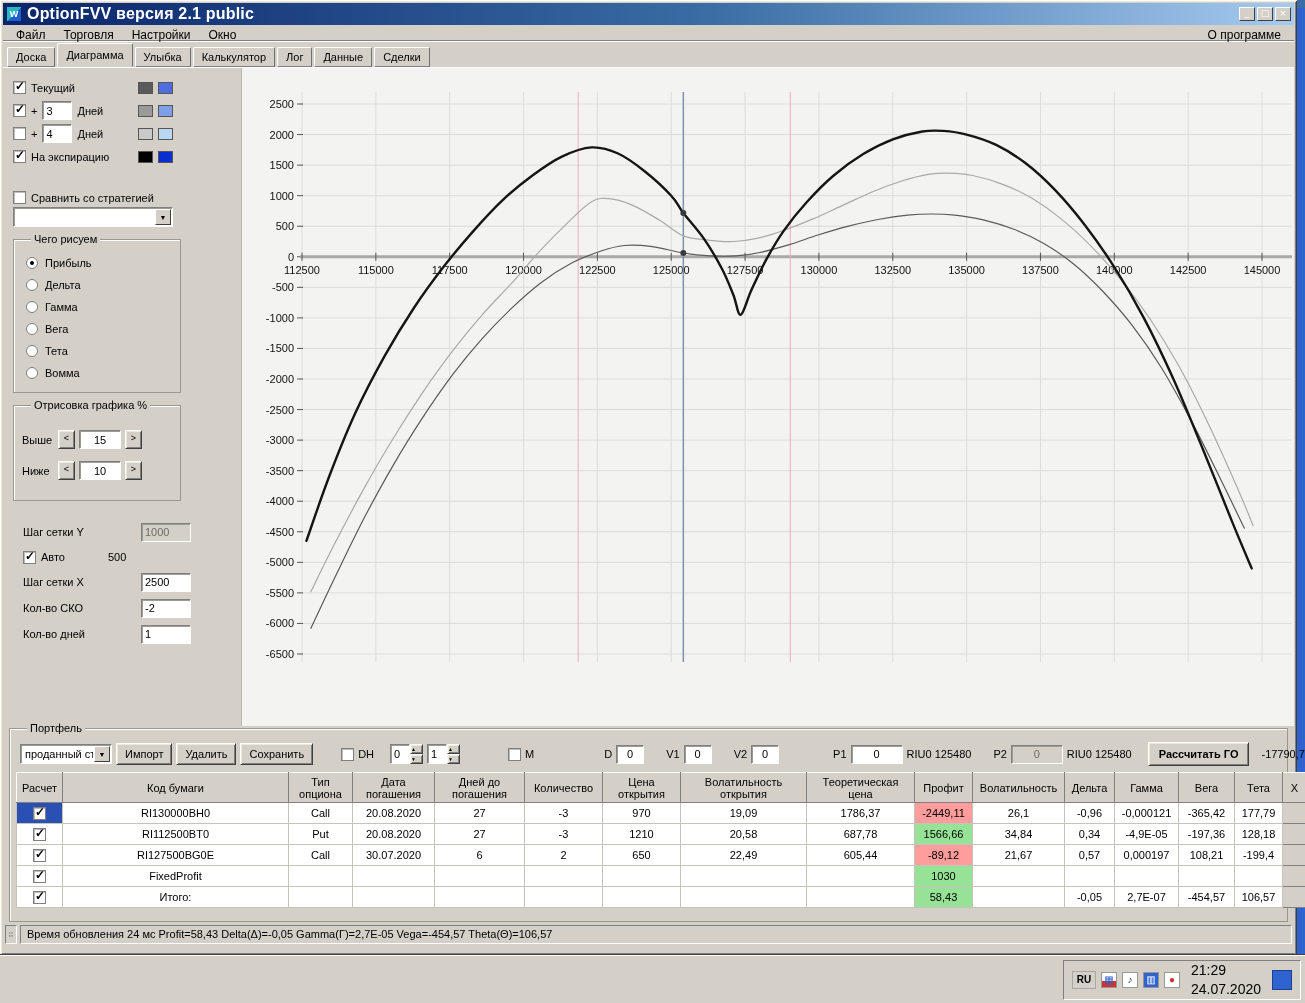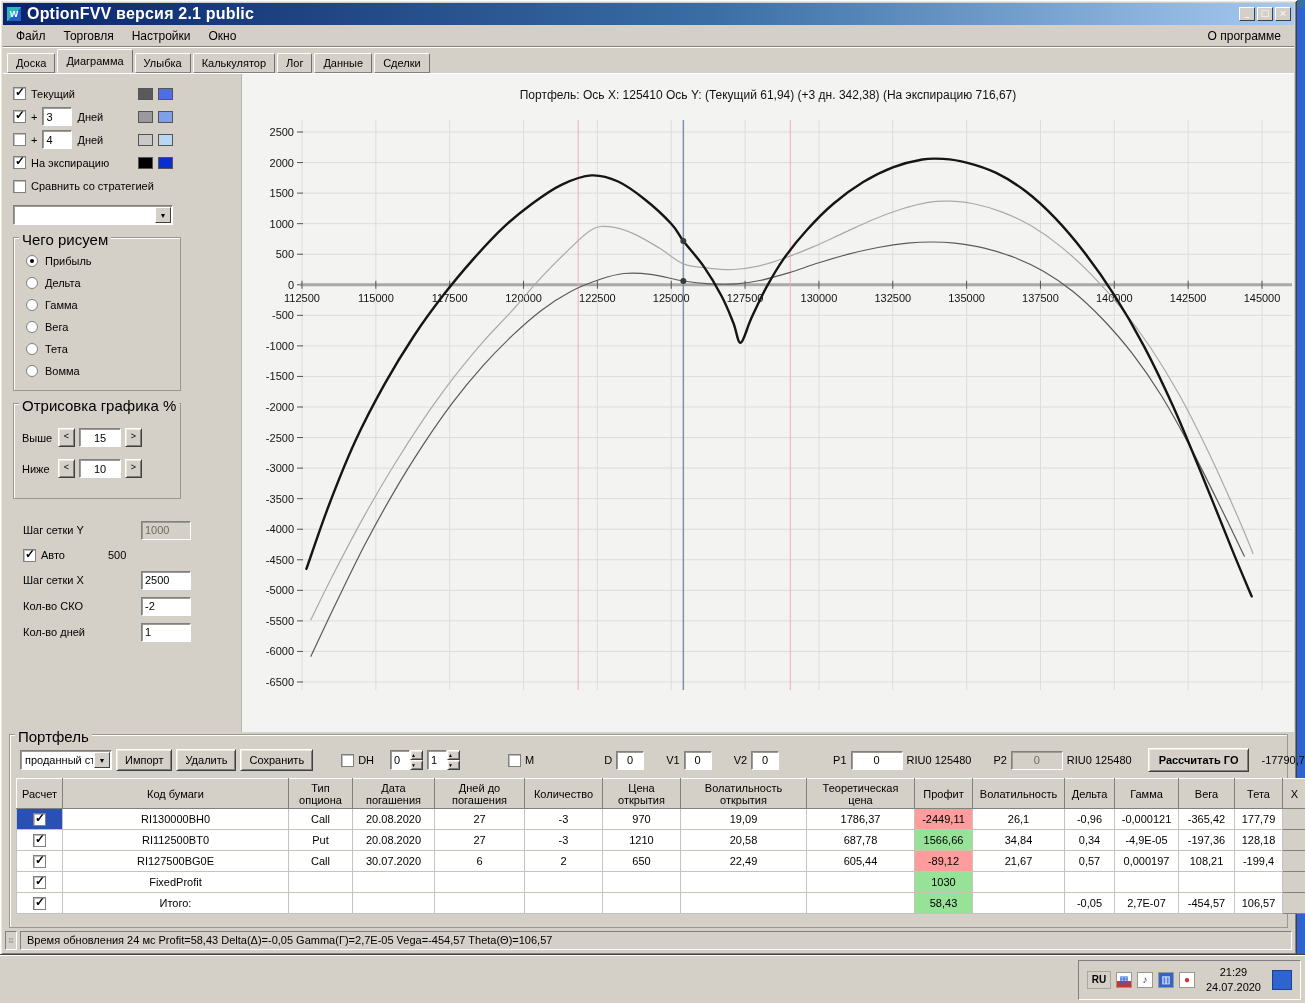--- a/index.html
+++ b/index.html
@@ -11,21 +11,21 @@
   .window{position:absolute;left:0;top:0;width:1297px;height:955px;background:#d4d0c8;padding:3px;
           box-shadow:inset 1px 1px 0 #fff,inset -1px -1px 0 #404040,inset 2px 2px 0 #ece9d8,inset -2px -2px 0 #808080}
   .titlebar{height:22px;background:linear-gradient(90deg,#0a246a,#3a6ea5 55%,#a6caf0);display:flex;align-items:center;padding:0 3px;color:#fff}
   .app-icon{width:16px;height:16px;margin-right:5px;background:linear-gradient(135deg,#27b9c1 0 50%,#1f5fd0 50% 100%);border:1px solid #0a246a;
             color:#fff;font-weight:bold;font-size:9px;line-height:14px;text-align:center}
   .title-text{font-weight:bold;font-size:16px;letter-spacing:.2px}
   .title-buttons{margin-left:auto;display:flex;gap:2px}
   .tbtn{width:16px;height:14px;background:#d4d0c8;border:1px solid;border-color:#fff #404040 #404040 #fff;
         font-size:9px;line-height:11px;text-align:center;font-family:"DejaVu Sans",sans-serif;cursor:default}
   
-  .menubar{height:22px;display:flex;align-items:flex-end;padding:0 4px;border-bottom:1px solid #808080;box-shadow:0 1px 0 #fff}
+  .menubar{height:16px;display:flex;align-items:flex-start;padding:0 4px;border-bottom:1px solid #808080;box-shadow:0 1px 0 #fff}
   .menu-item{padding:3px 9px;font-size:12px}
   .menu-right{margin-left:auto;padding:3px 9px;font-size:12px}
   
   .tabstrip{display:flex;align-items:flex-end;height:26px;padding:3px 4px 0;position:relative}
   .tab{background:#d4d0c8;border:1px solid;border-color:#fff #707070 #808080 #fff;border-radius:2px 2px 0 0;
        padding:3px 8px 3px;margin-right:2px;height:20px;font-size:11px}
   .tab.active{height:24px;padding-top:5px;border-bottom-color:#d4d0c8;position:relative;z-index:2}
   
   .main{display:flex;height:659px;border-top:1px solid #fff}
   .sidebar{width:238px;padding:8px 10px 0;flex:none}
@@ -39,27 +39,27 @@
   .txt{background:#fff;border:1px solid;border-color:#808080 #fff #fff #808080;box-shadow:inset 1px 1px 0 #9e9b94;
        height:19px;font:11px "Liberation Sans",sans-serif;padding:0 3px}
   .txt:disabled,.txt.dis{background:#d4d0c8;color:#6e6b64}
   .btn{background:#d4d0c8;border:1px solid;border-color:#fff #404040 #404040 #fff;box-shadow:inset 1px 1px 0 #ece9d8,inset -1px -1px 0 #808080;
        font:11px "Liberation Sans",sans-serif;height:22px;padding:0 8px;cursor:default}
   .combo{display:flex;height:20px;background:#fff;border:1px solid;border-color:#808080 #fff #fff #808080;box-shadow:inset 1px 1px 0 #9e9b94;align-items:center}
   .combo .cval{flex:1;padding:0 4px;overflow:hidden;white-space:nowrap}
   .combo .carr{width:16px;height:16px;margin:1px;background:#d4d0c8;border:1px solid;border-color:#fff #404040 #404040 #fff;
                font-size:7px;text-align:center;line-height:15px;flex:none}
   .groupbox{border:1px solid #9a978f;box-shadow:inset 1px 1px 0 #fff;position:relative;margin-top:12px;padding:12px 8px 8px}
-  .gb-label{position:absolute;top:-7px;left:5px;background:#d4d0c8;padding:0 3px;font-size:15px}
+  .gb-label{position:absolute;top:-7px;left:17px;background:#d4d0c8;padding:0 3px;font-size:11px}
   
   .leg-row{display:flex;align-items:center;height:23px;gap:5px}
   .leg-main{width:120px;display:flex;align-items:center;gap:5px;flex:none}
   .swatch{width:15px;height:12px;border:1px solid #555;flex:none}
   .leg-input{width:30px}
-  .cmp-row{display:flex;align-items:flex-start;gap:5px;height:22px;margin-top:6px}
+  .cmp-row{display:flex;align-items:flex-end;gap:5px;height:22px;margin-top:14px}
   .strategy{width:160px;margin-top:3px}
   .radio-row{display:flex;align-items:center;gap:7px;height:22px;padding-left:4px}
   .rg-row{display:flex;align-items:center;gap:4px;margin:12px 0}
   .rg-row .rg-lbl{width:32px}
   .sbtn{width:17px;height:19px;font-size:9px;line-height:15px;padding:0;text-align:center}
   .rg-val{width:42px;text-align:center}
   .form-row{display:flex;align-items:center;height:26px;padding:0 40px 0 10px}
   .form-row .lbl{flex:1}
   .form-row .txt{width:50px}
   .auto-row{display:flex;align-items:center;height:24px;padding-left:10px;gap:5px}
@@ -93,21 +93,21 @@
   .sb-panel{flex:1;height:19px;border:1px solid;border-color:#808080 #fff #fff #808080;display:flex;align-items:center;padding:0 6px;overflow:hidden;white-space:nowrap}
   
   .taskbar{position:absolute;left:0;bottom:0;width:1305px;height:48px;background:#d4d0c8;border-top:1px solid #fff;box-shadow:0 -1px 0 #404040;display:flex;align-items:center;padding:0 4px}
   .tray{margin-left:auto;height:40px;border:1px solid;border-color:#808080 #fff #fff #808080;display:flex;align-items:center;gap:5px;padding:0 8px}
   .lang-box{width:24px;height:18px;display:flex;align-items:center;justify-content:center;font-size:10px;font-weight:bold;background:#d4d0c8;border:1px solid #aaa79f}
   .ticon{width:16px;height:16px;border:1px solid #9a978f;background:#fff;font-size:10px;line-height:14px;text-align:center;flex:none}
   .ticon.blue{background:#2f63cf;color:#fff}
   .ticon.bars{background:linear-gradient(0deg,#c33 0 40%,#fff 40%),linear-gradient(90deg,#fff 0 30%,transparent 30%);color:#2f63cf}
   .ticon.note{color:#333}
   .ticon.dot{color:#c33}
-  .clock{text-align:center;font-size:11px;line-height:1.35;padding:0 6px}
+  .clock{text-align:left;font-size:14px;line-height:1.35;padding:0 6px}
   .show-desk{width:20px;height:20px;background:#2f63cf;border:1px solid #1a3f8f;flex:none}
   
   #chart-svg text{font-family:"Liberation Sans",sans-serif;font-size:11px;fill:#111}
 </style>
 </head>
 <body>
 
 <div class="screen">
   <div class="desktop-strip"></div>
 
@@ -262,21 +262,20 @@
           <span class="lbl">Кол-во СКО</span>
           <input class="txt" value="-2" style="">
         </div>
         <div class="form-row">
           <span class="lbl">Кол-во дней</span>
           <input class="txt" value="1" style="">
         </div>
       </div>
 
       <div class="chartarea">
-        <div class="chart-title">Портфель:  Ось X: 125410  Ось Y:   (Текущий 61,94)   (+3 дн. 342,38)   (На экспирацию 716,67)</div>
         <svg id="chart-svg" width="1052" height="602">
             <line x1="60" y1="10" x2="60" y2="580" stroke="#dcdcdc"></line>
             <line x1="133.84615384615387" y1="10" x2="133.84615384615387" y2="580" stroke="#dcdcdc"></line>
             <line x1="207.6923076923077" y1="10" x2="207.6923076923077" y2="580" stroke="#dcdcdc"></line>
             <line x1="281.53846153846155" y1="10" x2="281.53846153846155" y2="580" stroke="#dcdcdc"></line>
             <line x1="355.3846153846154" y1="10" x2="355.3846153846154" y2="580" stroke="#dcdcdc"></line>
             <line x1="429.2307692307692" y1="10" x2="429.2307692307692" y2="580" stroke="#dcdcdc"></line>
             <line x1="503.0769230769231" y1="10" x2="503.0769230769231" y2="580" stroke="#dcdcdc"></line>
             <line x1="576.9230769230769" y1="10" x2="576.9230769230769" y2="580" stroke="#dcdcdc"></line>
             <line x1="650.7692307692308" y1="10" x2="650.7692307692308" y2="580" stroke="#dcdcdc"></line>

